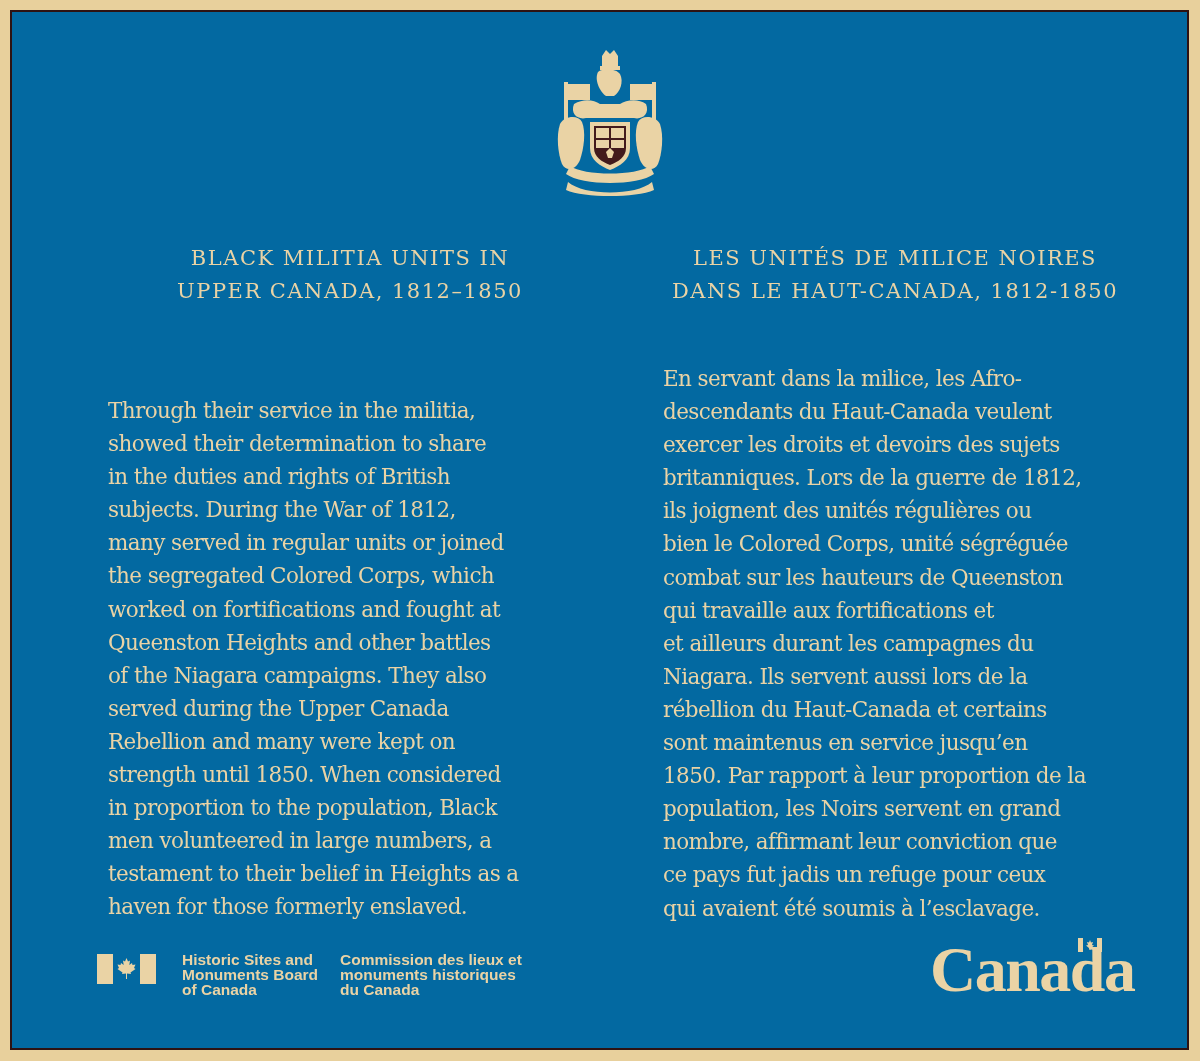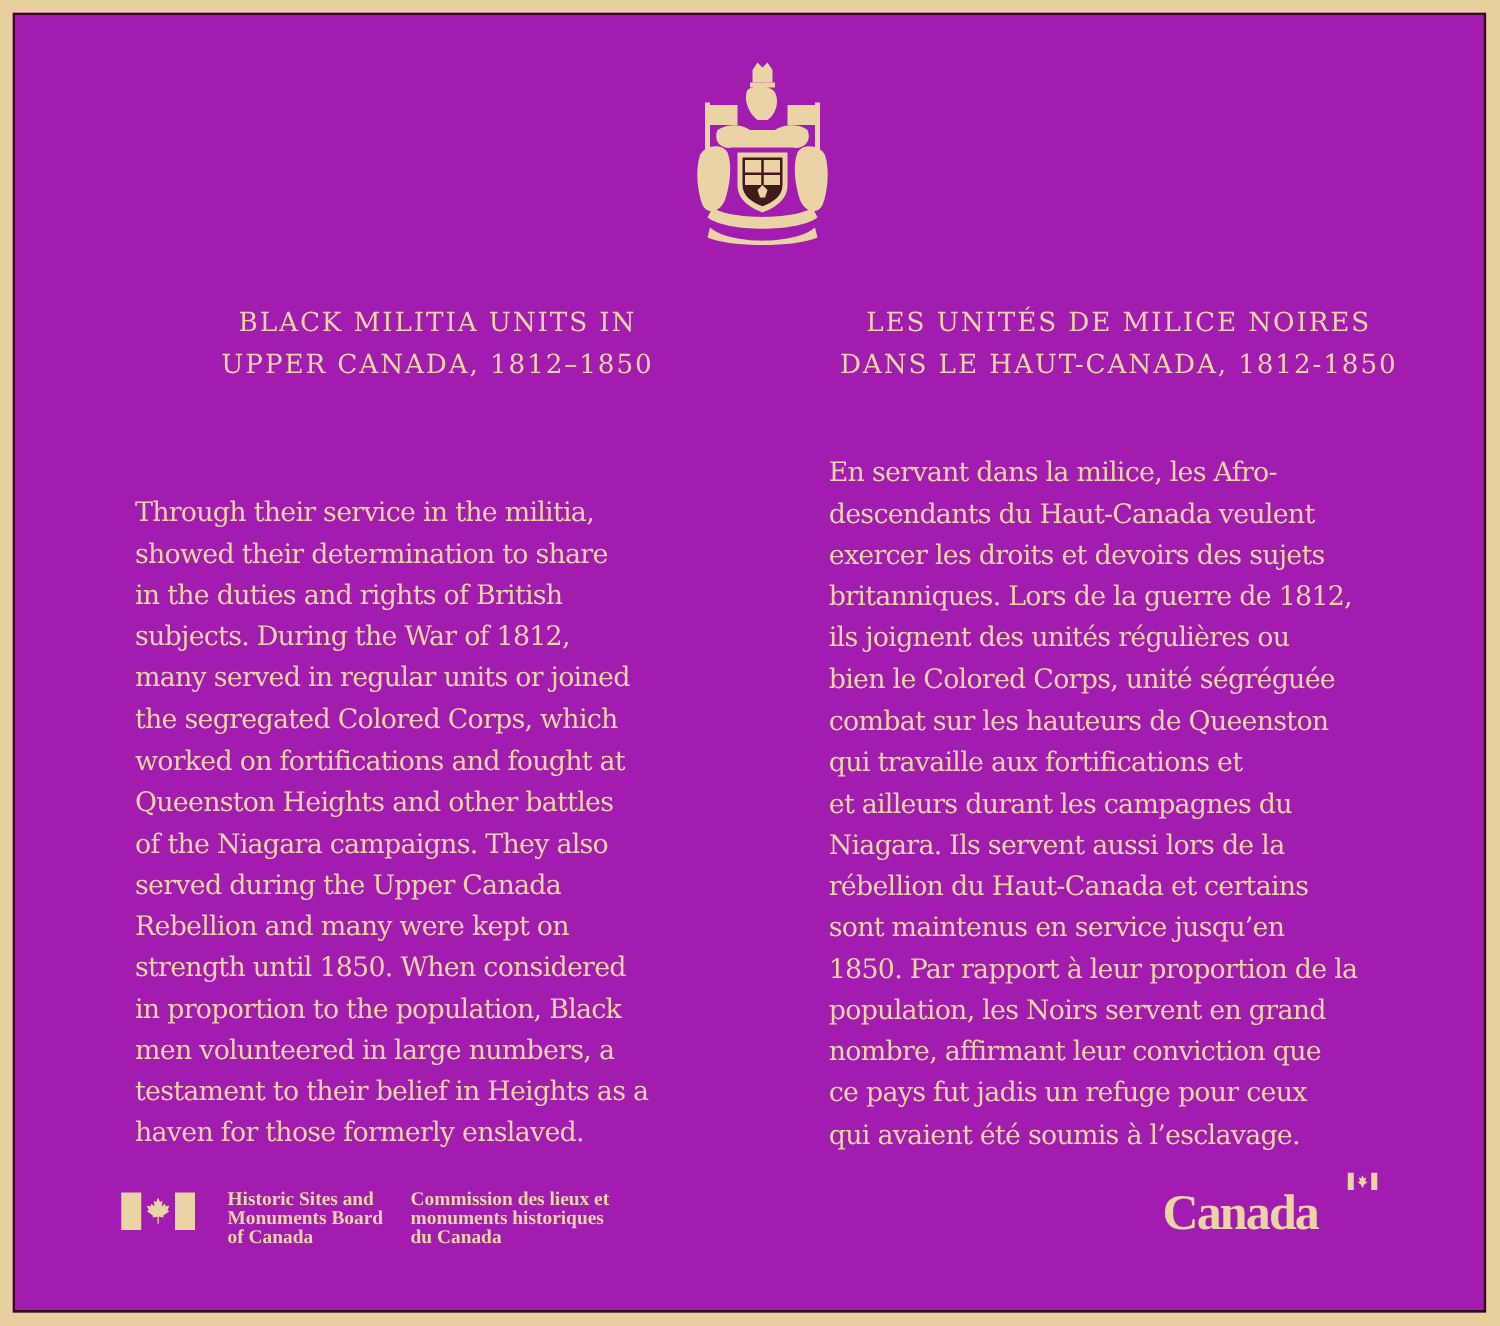--- a/index.html
+++ b/index.html
@@ -7,21 +7,21 @@
       width: 1200px; height: 1061px;
       background: #e8d09c;
       position: relative;
       overflow: hidden;
       font-family: "DejaVu Serif", "Liberation Serif", serif;
     }
     .plaque {
       position: absolute;
       left: 10px; top: 10px;
       width: 1179px; height: 1040px;
-      background: #a21caf;
+      background: #0369a1;
       box-shadow: inset 0 0 0 2px #2e1212;
     }
     .crest {
       position: absolute;
       left: 544px; top: 38px;
       width: 112px; height: 150px;
     }
     .title {
       position: absolute;
       top: 232px;
@@ -51,36 +51,36 @@
       display: flex; align-items: flex-start;
     }
     .flag {
       width: 59px; height: 30px; position: relative; margin-top: 2px;
     }
     .flag .bar { position: absolute; top: 0; width: 16px; height: 30px; background: #ead3a5; }
     .flag .bar.l { left: 0; }
     .flag .bar.r { right: 0; }
     .flag svg { position: absolute; left: 20px; top: 4px; }
     .org {
-      font-family: Liberation Serif, serif;
+      font-family: Liberation Sans, sans-serif;
       font-size: 15.5px;
       line-height: 15px;
       color: #ead3a5;
       font-weight: bold;
     }
     .org span { display: block; white-space: nowrap; }
     .org-en { margin-left: 26px; }
     .org-fr { margin-left: 22px; }
     .wordmark {
       position: absolute; left: 930px; top: 934px;
       height: 60px; display: flex; align-items: flex-end;
     }
     .wordmark-text {
       font-family: "Liberation Serif", serif;
-      font-size: 40px;
+      font-size: 64px;
       color: #ead3a5;
       letter-spacing: -1.5px;
       line-height: 48px;
       font-weight: bold;
     }
     .wordmark-flag {
       position: absolute; left: 148px; top: 4px;
     }
   </style>
 </head>

